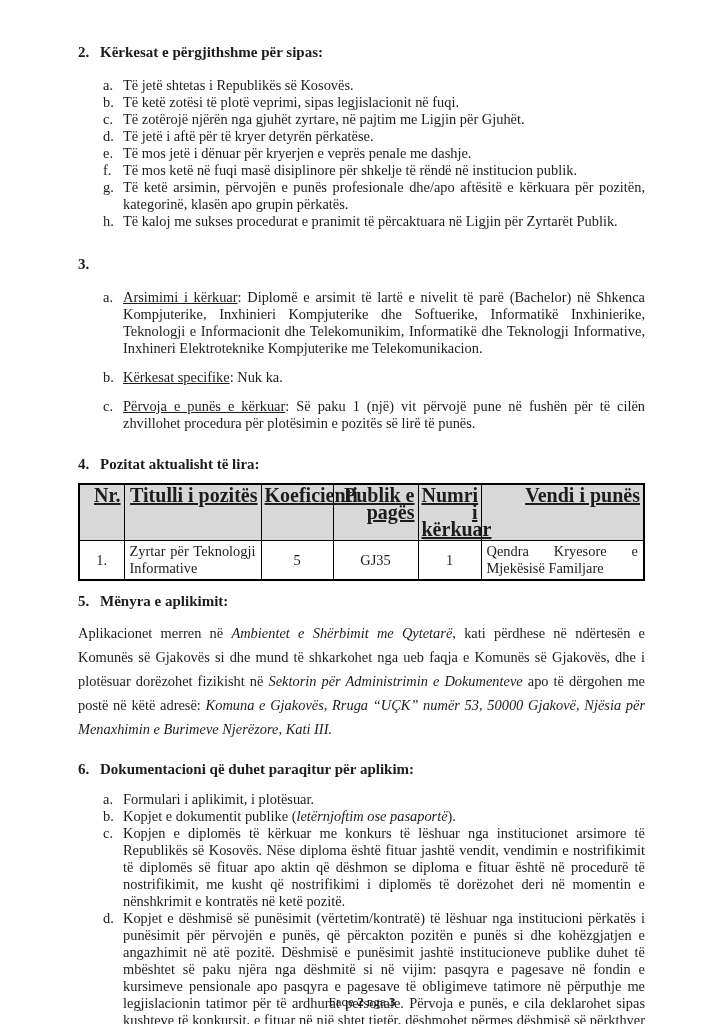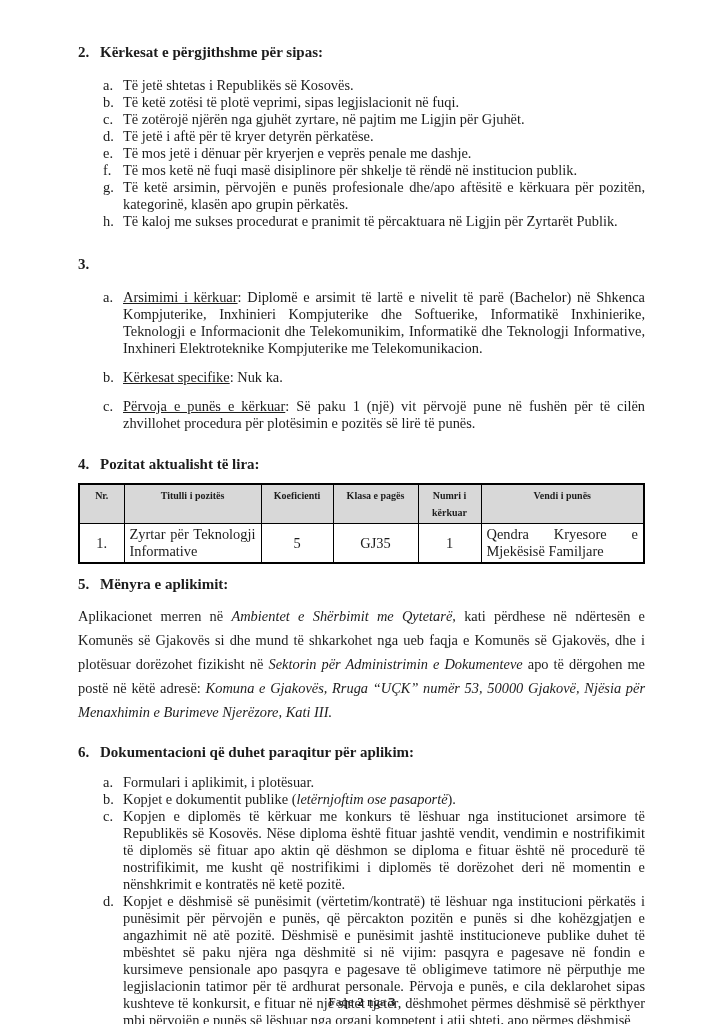--- a/index.html
+++ b/index.html
@@ -30,22 +30,23 @@
 
   .u { text-decoration:underline; }
   em { font-style:italic; }
 
   table.positions {
     border-collapse:collapse; border:2px solid #000; table-layout:fixed;
     width:565px; margin-top:11px;
   }
   table.positions th {
     background:#d8d8d8; border:1px solid #000; font-weight:bold;
-    text-align:center; vertical-align:top; padding:2px 3px; line-height:17px;
-    font-size:10px;
+    text-align:right; vertical-align:top; padding:2px 3px; line-height:17px;
+    font-size:20px;
+    text-decoration:underline;
   }
   table.positions td {
     border:1px solid #000; padding:2px 5px; line-height:17px;
   }
   td.c { text-align:center; vertical-align:middle; }
   td.j { text-align:justify; vertical-align:top; }
 
   .footer {
     position:absolute; left:0; right:0; top:994px; text-align:center;
     font-size:13px; line-height:15px;
@@ -126,21 +127,21 @@
           <col style="width:72px">
         <col style="width:85px">
           <col style="width:63px">
           <col style="width:163px">
       </colgroup>
       <thead>
         <tr>
           <th>Nr.</th>
           <th>Titulli i pozitës</th>
           <th>Koeficienti</th>
-          <th>Klasa e pagës</th>
+          <th>Publik e pagës</th>
           <th>Numri i kërkuar</th>
           <th>Vendi i punës</th>
         </tr>
       </thead>
       <tbody>
         <tr>
           <td class="c">1.</td>
           <td class="j">Zyrtar për Teknologji Informative</td>
           <td class="c">5</td>
           <td class="c">GJ35</td>

